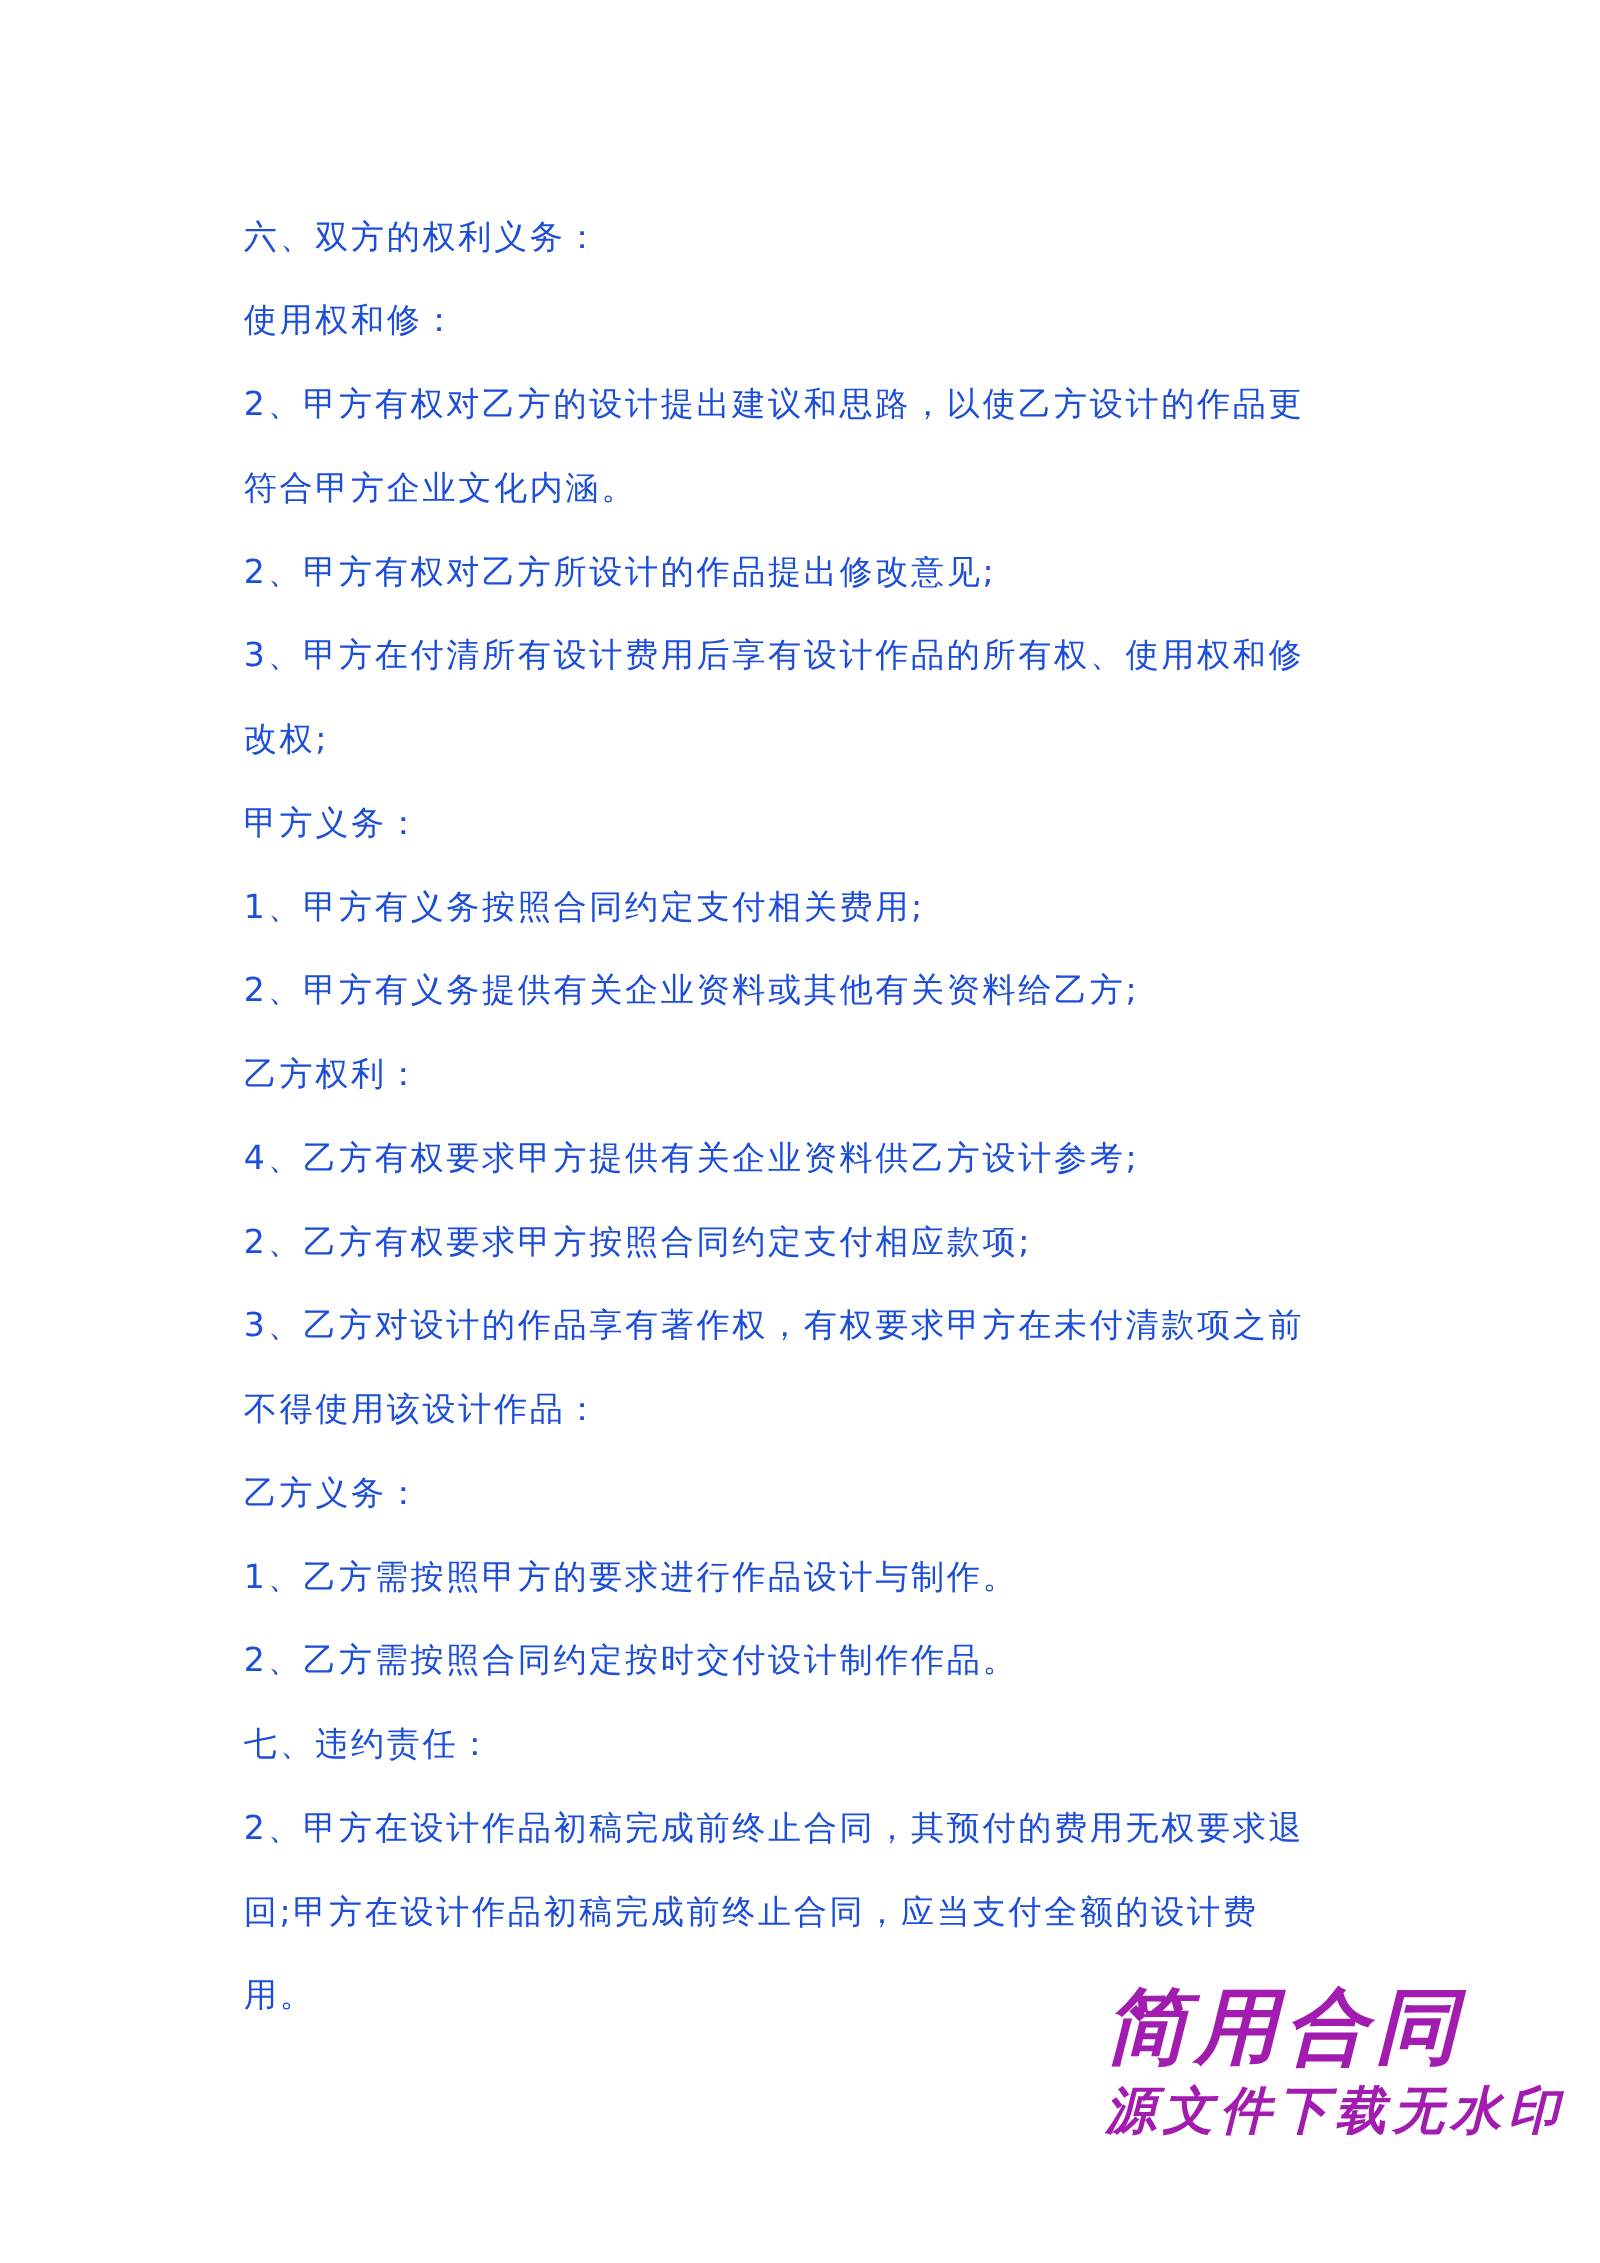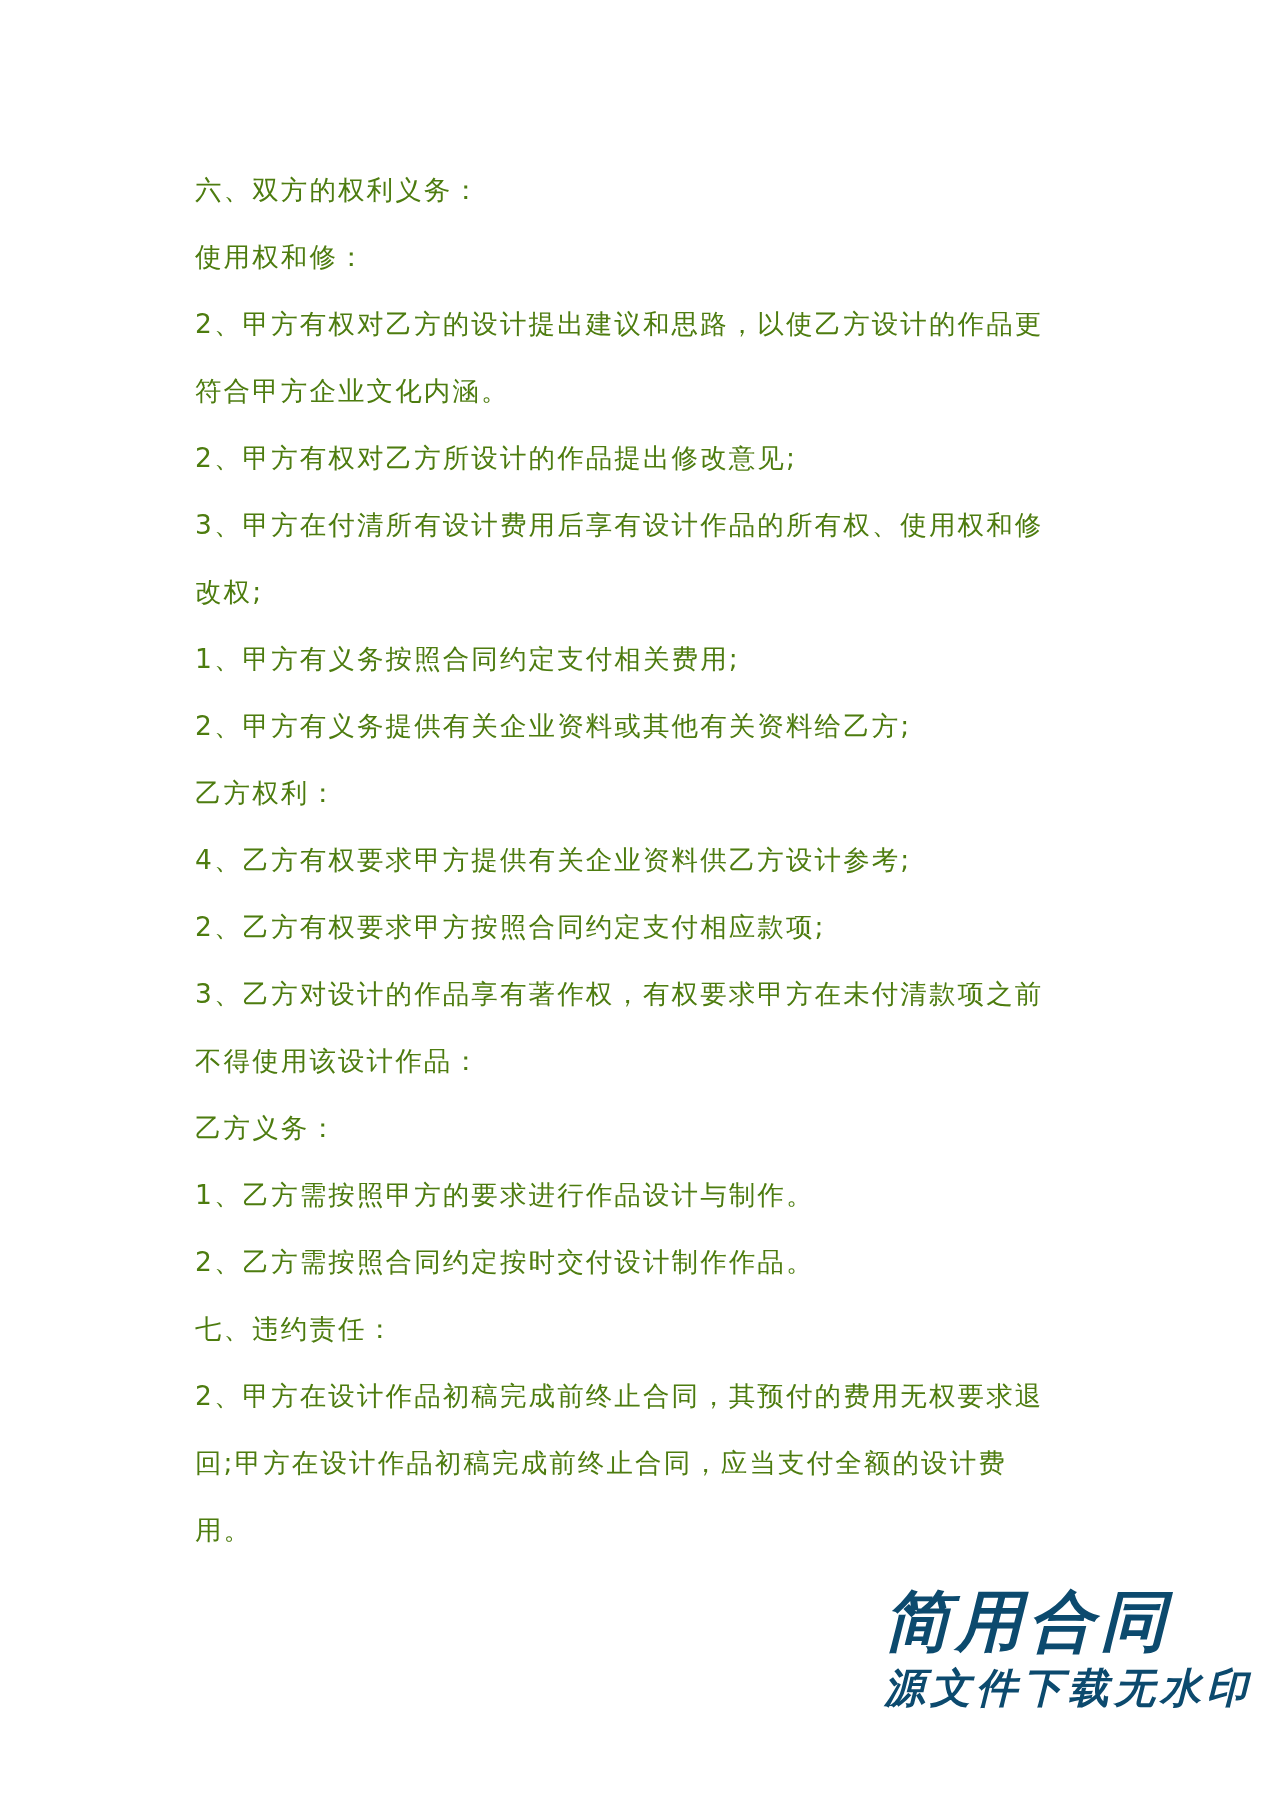--- a/index.html
+++ b/index.html
@@ -27,29 +27,29 @@
       left: 195px;
       top: 156px;
       width: 900px;
     }
     .line {
       height: 67px;
       line-height: 67px;
       font-size: 26.5px;
       letter-spacing: 2.1px;
       white-space: nowrap;
-      color: #4d7c0f;
+      color: #1d4ed8;
     }
     .watermark {
       position: absolute;
       left: 884px;
       top: 1586px;
       width: 300px;
       pointer-events: none;
-      color: #0c4a6e;
+      color: #a21caf;
       font-weight: bold;
       font-style: italic;
       text-align: left;
     }
     .wm-main {
       font-size: 66px;
       line-height: 72px;
       letter-spacing: 6px;
       white-space: nowrap;
     }
@@ -66,20 +66,21 @@
 
 <div class="page">
   <div class="content">
     <div class="line">六、双方的权利义务：</div>
     <div class="line">使用权和修：</div>
     <div class="line">2、甲方有权对乙方的设计提出建议和思路，以使乙方设计的作品更</div>
     <div class="line">符合甲方企业文化内涵。</div>
     <div class="line">2、甲方有权对乙方所设计的作品提出修改意见;</div>
     <div class="line">3、甲方在付清所有设计费用后享有设计作品的所有权、使用权和修</div>
     <div class="line">改权;</div>
+    <div class="line">甲方义务：</div>
     <div class="line">1、甲方有义务按照合同约定支付相关费用;</div>
     <div class="line">2、甲方有义务提供有关企业资料或其他有关资料给乙方;</div>
     <div class="line">乙方权利：</div>
     <div class="line">4、乙方有权要求甲方提供有关企业资料供乙方设计参考;</div>
     <div class="line">2、乙方有权要求甲方按照合同约定支付相应款项;</div>
     <div class="line">3、乙方对设计的作品享有著作权，有权要求甲方在未付清款项之前</div>
     <div class="line">不得使用该设计作品：</div>
     <div class="line">乙方义务：</div>
     <div class="line">1、乙方需按照甲方的要求进行作品设计与制作。</div>
     <div class="line">2、乙方需按照合同约定按时交付设计制作作品。</div>

